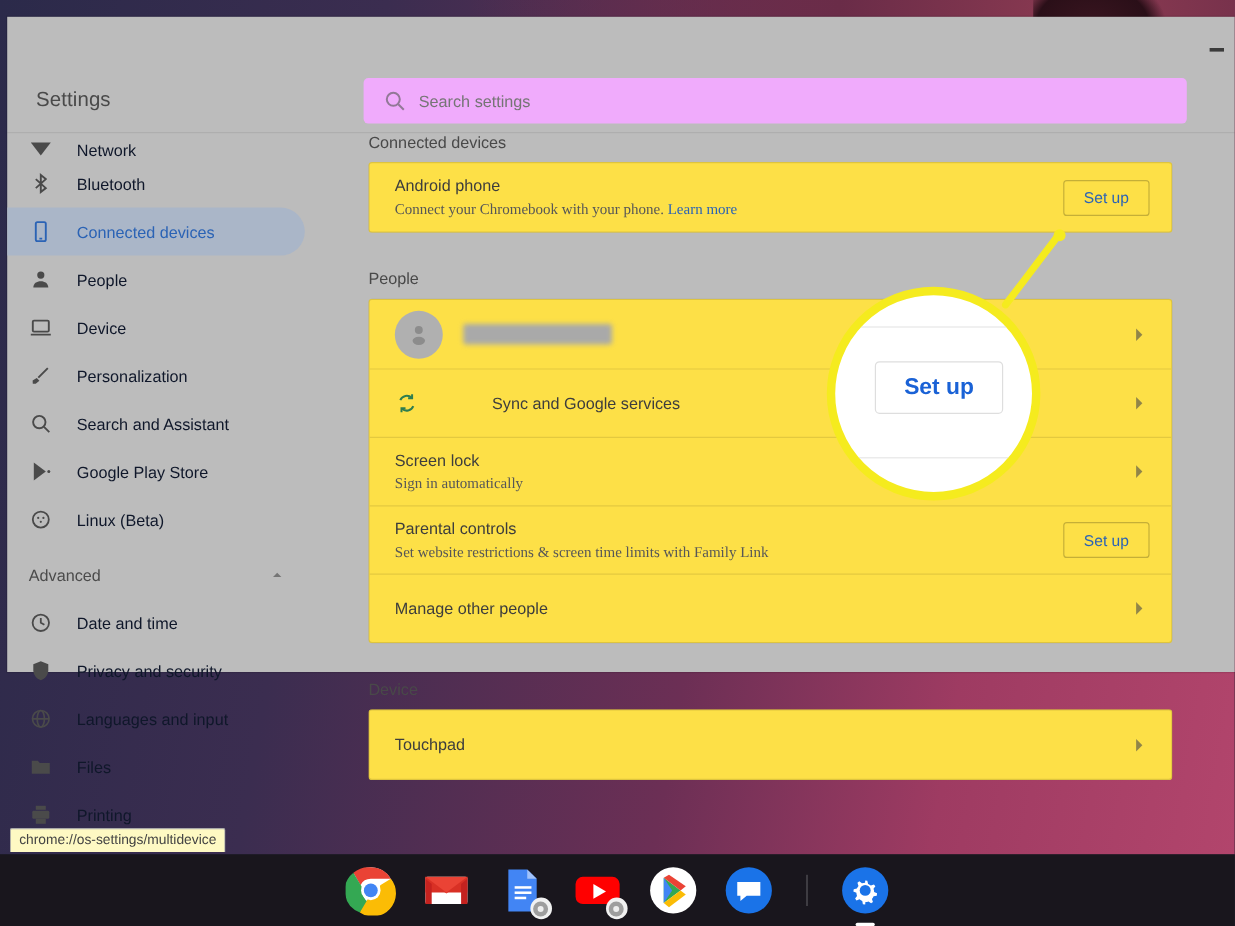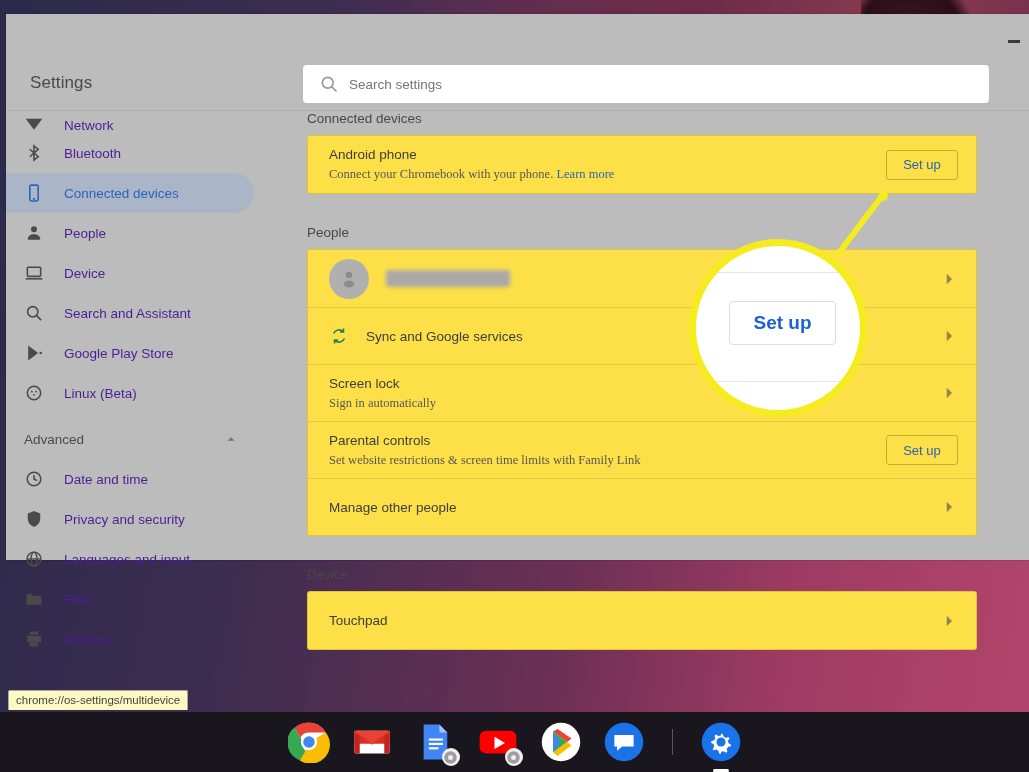--- a/index.html
+++ b/index.html
@@ -43,21 +43,21 @@
   }
 
   
   .settings-title {
     position: absolute; left: 24px; top: 59px;
     font-size: 17px; color: #4a4a4a; letter-spacing: .1px;
   }
   .searchbar {
     position: absolute; left: 297px; top: 51px;
     width: 686px; height: 38px;
-    background: #ffffff; border-radius: 4px;
+    background: #f0abfc; border-radius: 4px;
     display: flex; align-items: center; cursor: text;
   }
   .searchbar .sicon { width: 20px; height: 20px; margin-left: 16px; flex: none; opacity: .62; }
   .searchbar input {
     flex: 1; border: none; outline: none; background: transparent;
     font-family: "Liberation Sans", sans-serif; font-size: 13.5px;
     color: #4e4e4e; margin-left: 10px;
   }
   .searchbar input::placeholder { color: #757575; }
 
@@ -68,21 +68,21 @@
 
   
   .sidebar {
     position: absolute; left: 0; top: 97px; width: 262px; height: 601px;
     overflow: hidden;
   }
   .nav-item {
     position: relative; display: flex; align-items: center;
     height: 40px; margin: 0 14px 0 0; padding-left: 18px;
     border-radius: 0 20px 20px 0; cursor: pointer;
-    color: #4c1d95; font-size: 13.5px;
+    color: #0f172a; font-size: 13.5px;
   }
   .nav-item .nicon {
     width: 20px; height: 20px; flex: none; margin-right: 20px;
     display: flex; align-items: center; justify-content: center;
   }
   .nav-item.selected { background: #aab6c8; color: #2b63b5; }
   .nav-item.selected .nicon svg { stroke: #2b63b5; fill: none; }
   .nav-item.clipped { height: 22px; overflow: hidden; align-items: flex-end; }
   .advanced-row {
     display: flex; align-items: center; height: 40px;
@@ -111,21 +111,21 @@
     margin: 0 52px 0 39px;
     background: #fde047;
     border: 1px solid rgba(0,0,0,.12);
     border-radius: 3px;
     overflow: hidden;
   }
   .row {
     position: relative; display: flex; align-items: center;
     min-height: 57px; padding: 0 18px 0 21px;
   }
-  .row + .row { border-top: 1px solid rgba(0,0,0,.10); }
+  .row + .row { border-top: 1px solid rgba(0,0,0,.10); gap: 44px; }
   .row .text { flex: 1; min-width: 0; }
   .row .primary { font-size: 13.5px; color: #3d3d3d; line-height: 17px; }
   .row .secondary { font-size: 12.5px; color: #575757; line-height: 17px; margin-top: 3px; font-family: Liberation Serif, serif; }
   .row .secondary a { color: #2b63b5; text-decoration: none; }
   .setup-btn {
     flex: none; min-width: 72px; height: 30px;
     border: 1px solid rgba(0,0,0,.22); border-radius: 3px;
     background: transparent; color: #2b63b5;
     font-family: "Liberation Sans", sans-serif; font-size: 13px;
     cursor: pointer; padding: 0 14px;
@@ -261,20 +261,29 @@
       <div class="nav-item">
         <span class="nicon">
           <svg viewBox="0 0 24 24" fill="none" stroke="#4a4a4a" stroke-width="1.9">
             <rect x="4" y="5" width="16" height="11" rx="1.2"></rect>
               <line x1="2" y1="19" x2="22" y2="19"></line>
           </svg>
         </span>
         <span>Device</span>
       </div>
 
+      <div class="nav-item">
+        <span class="nicon">
+          <svg viewBox="0 0 24 24" fill="none" stroke="#4a4a4a" stroke-width="1.9">
+            <path d="M19 4.5L9.5 14"></path>
+              <path d="M7.8 15.6l1.4 1.4-2.6 2.3-1.7-.1-.1-1.7z" fill="#4a4a4a"></path>
+          </svg>
+        </span>
+        <span>Personalization</span>
+      </div>
 
       <div class="nav-item">
         <span class="nicon">
           <svg viewBox="0 0 24 24" fill="none" stroke="#4a4a4a" stroke-width="1.9">
             <circle cx="10.5" cy="10.5" r="6.2"></circle>
               <line x1="15.2" y1="15.2" x2="20.5" y2="20.5"></line>
           </svg>
         </span>
         <span>Search and Assistant</span>
       </div>

